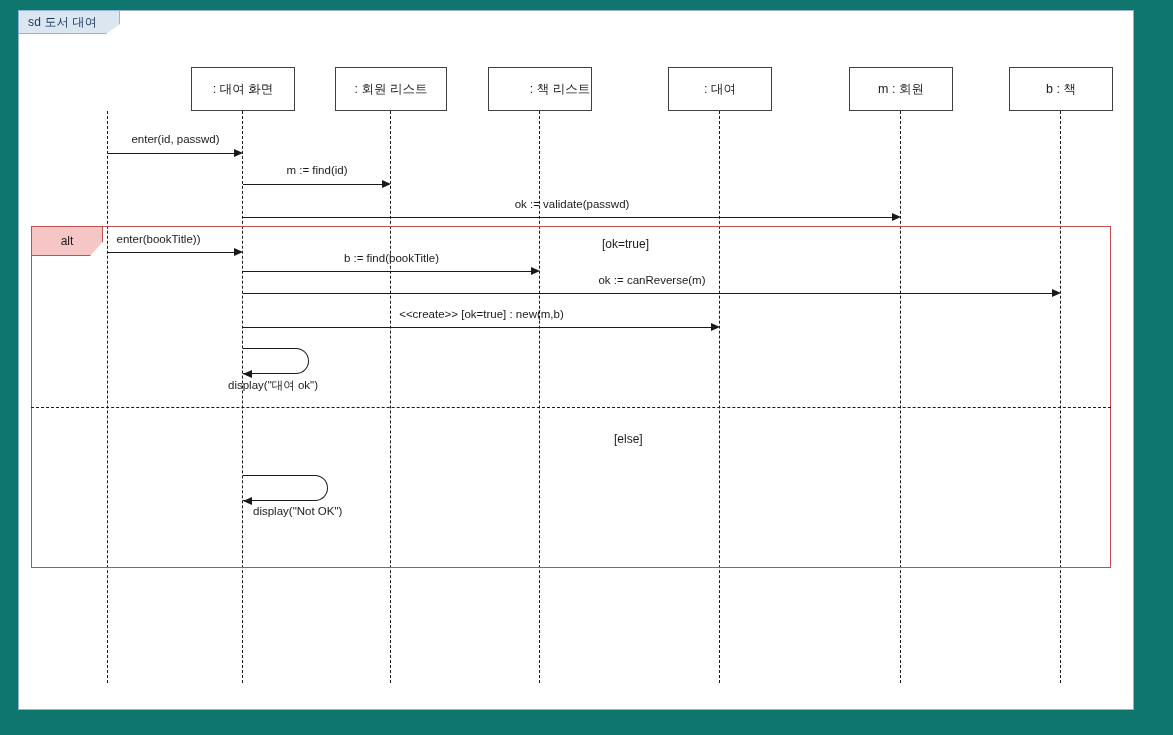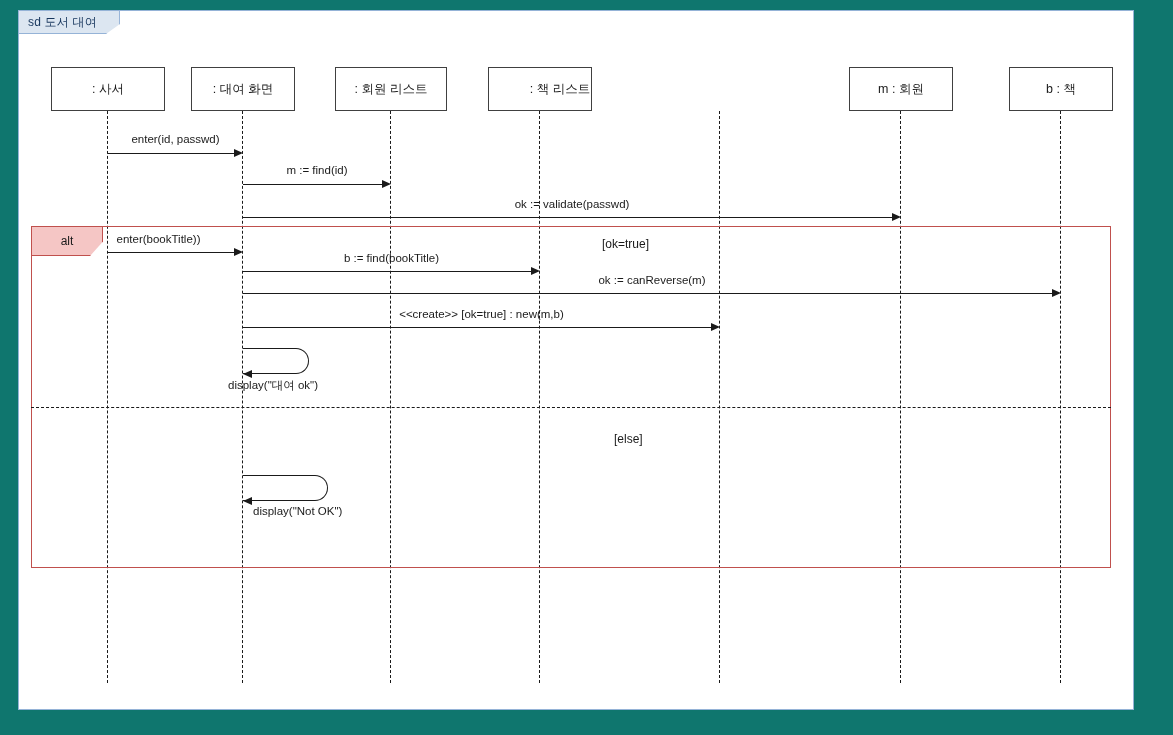--- a/index.html
+++ b/index.html
@@ -131,31 +131,31 @@
   }
 </style>
 </head>
 <body>
 
 <div id="canvas">
 
   <div class="frame"></div>
   <div class="frame-title">sd 도서 대여</div>
 
-  <div class="lifeline-head" style="left:51px;  top:67px; width:114px;">
-    <span>: 사서</span>
-  </div>
   <div class="lifeline-head" style="left:191px; top:67px; width:104px;">
     <span>: 대여 화면</span>
   </div>
   <div class="lifeline-head" style="left:335px; top:67px; width:112px;">
     <span>: 회원 리스트</span>
   </div>
   <div class="lifeline-head" style="left:488px; top:67px; width:104px;padding-left:40px;">
     <span>: 책 리스트</span>
+  </div>
+  <div class="lifeline-head" style="left:668px; top:67px; width:104px;">
+    <span>: 대여</span>
   </div>
   <div class="lifeline-head" style="left:849px; top:67px; width:104px;">
     <span>m : 회원</span>
   </div>
   <div class="lifeline-head" style="left:1009px; top:67px; width:104px;">
     <span>b : 책</span>
   </div>
 
   <div class="lifeline-line" style="left:107px;  top:111px; height:572px;"></div>
   <div class="lifeline-line" style="left:242px;  top:111px; height:572px;"></div>

